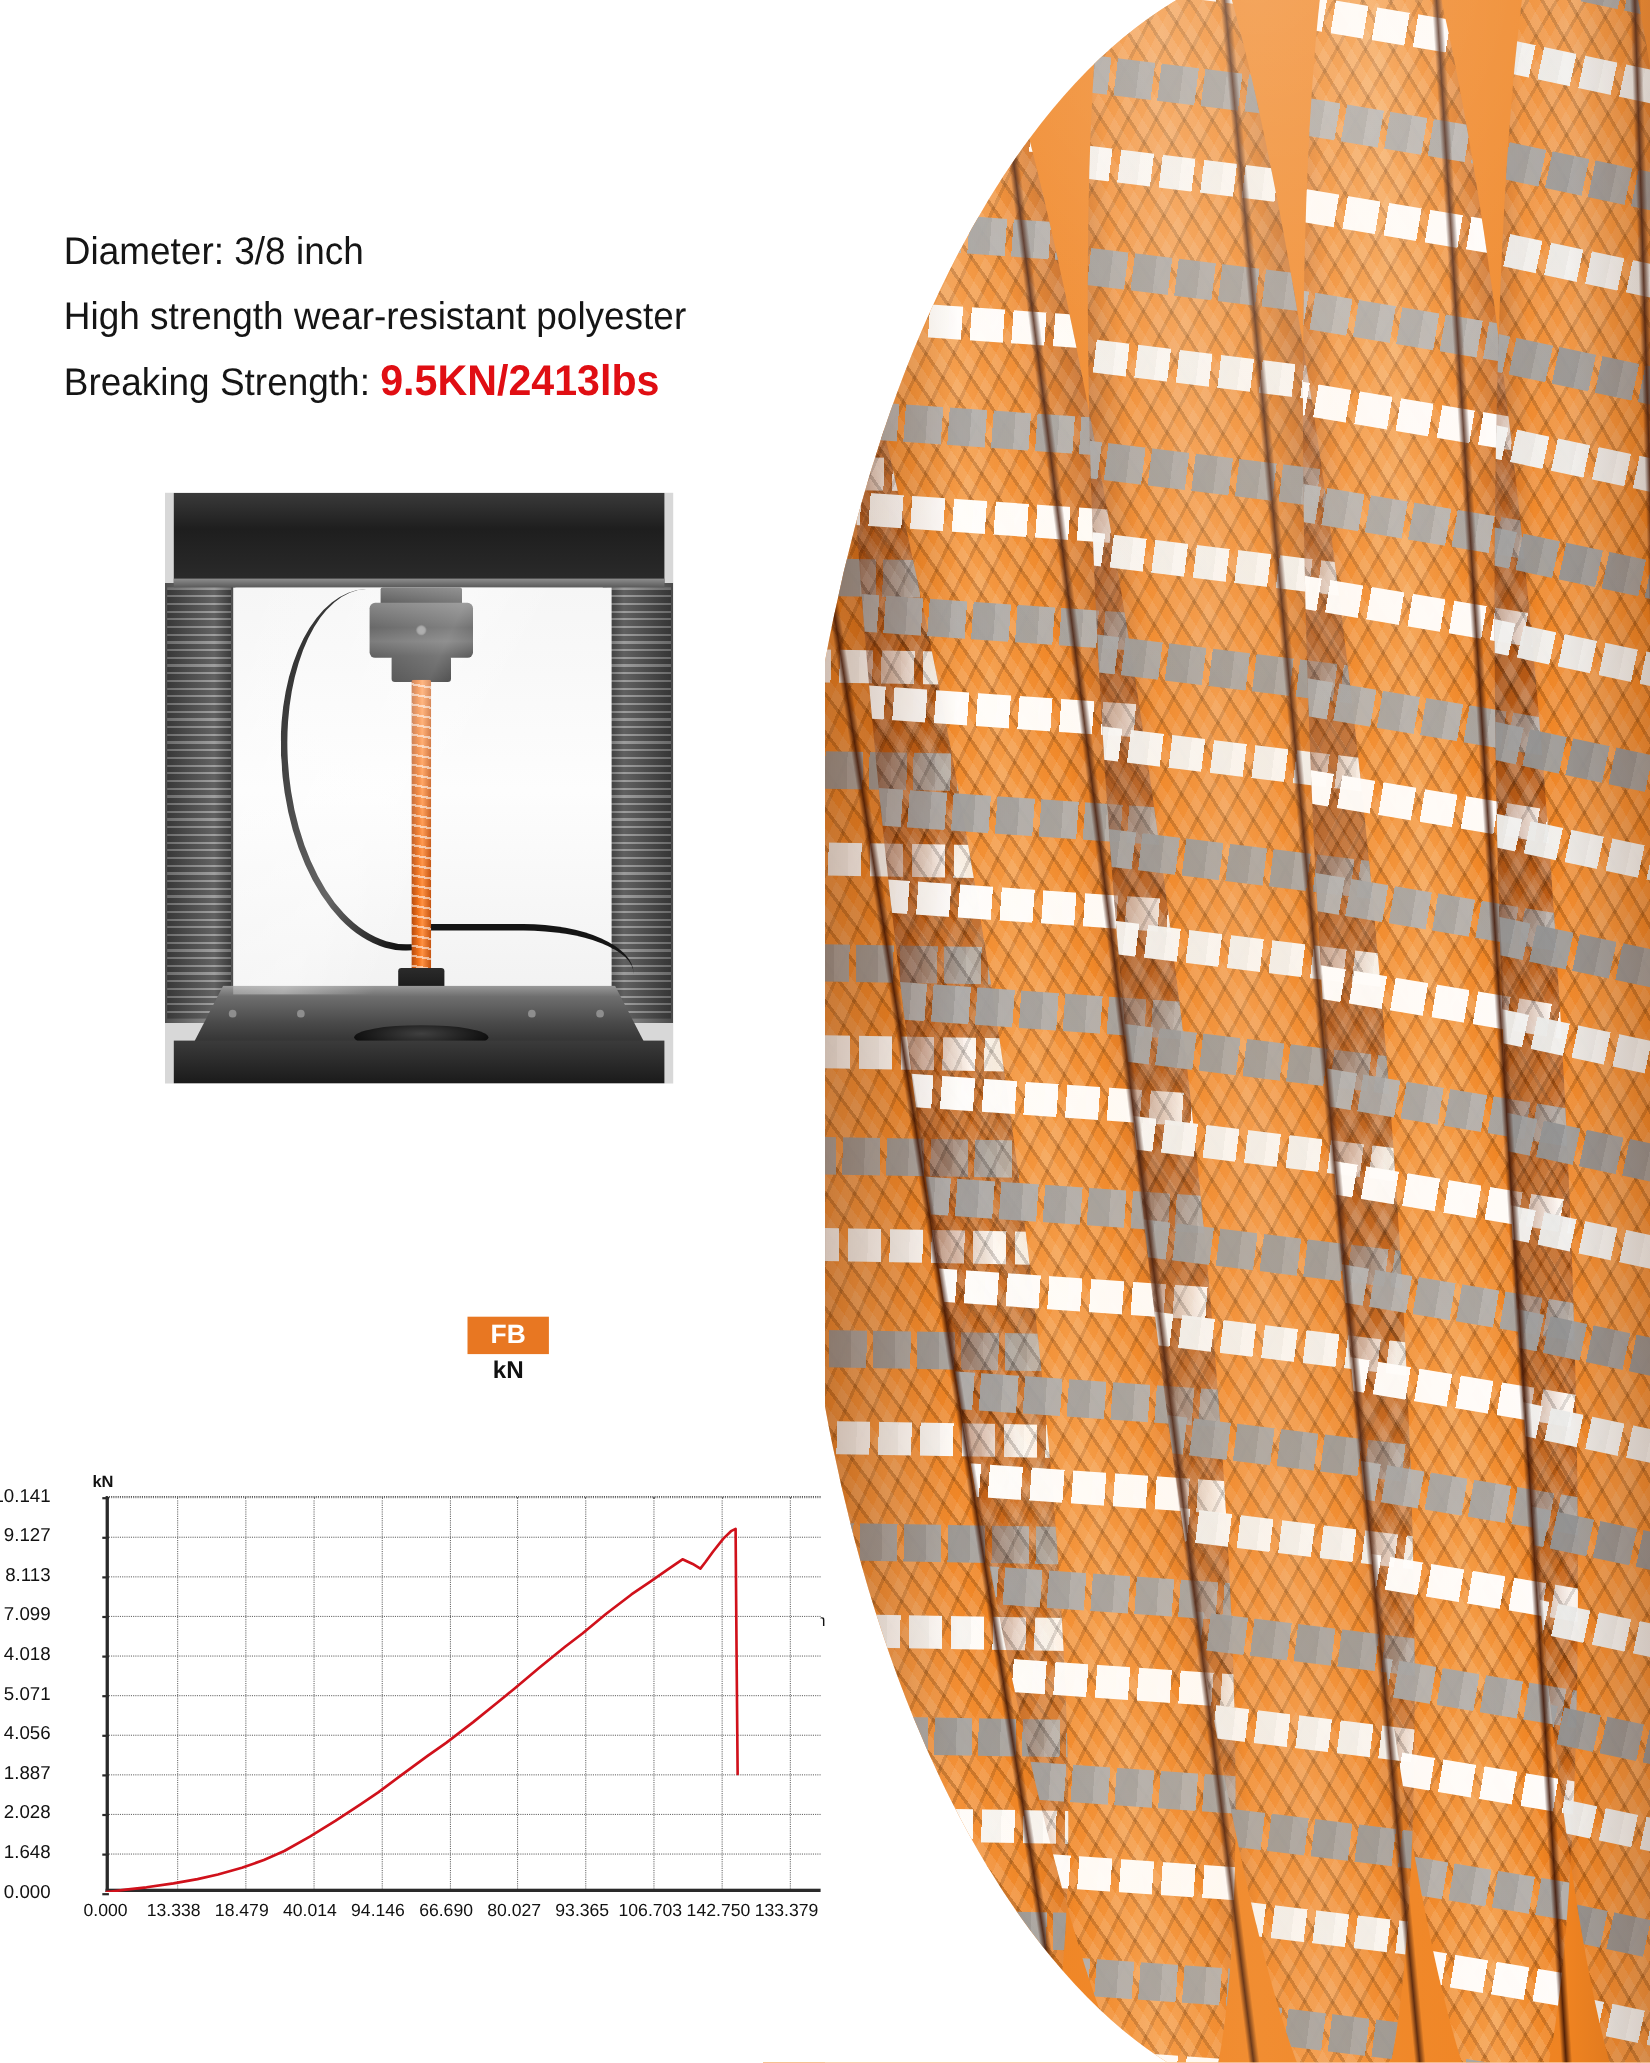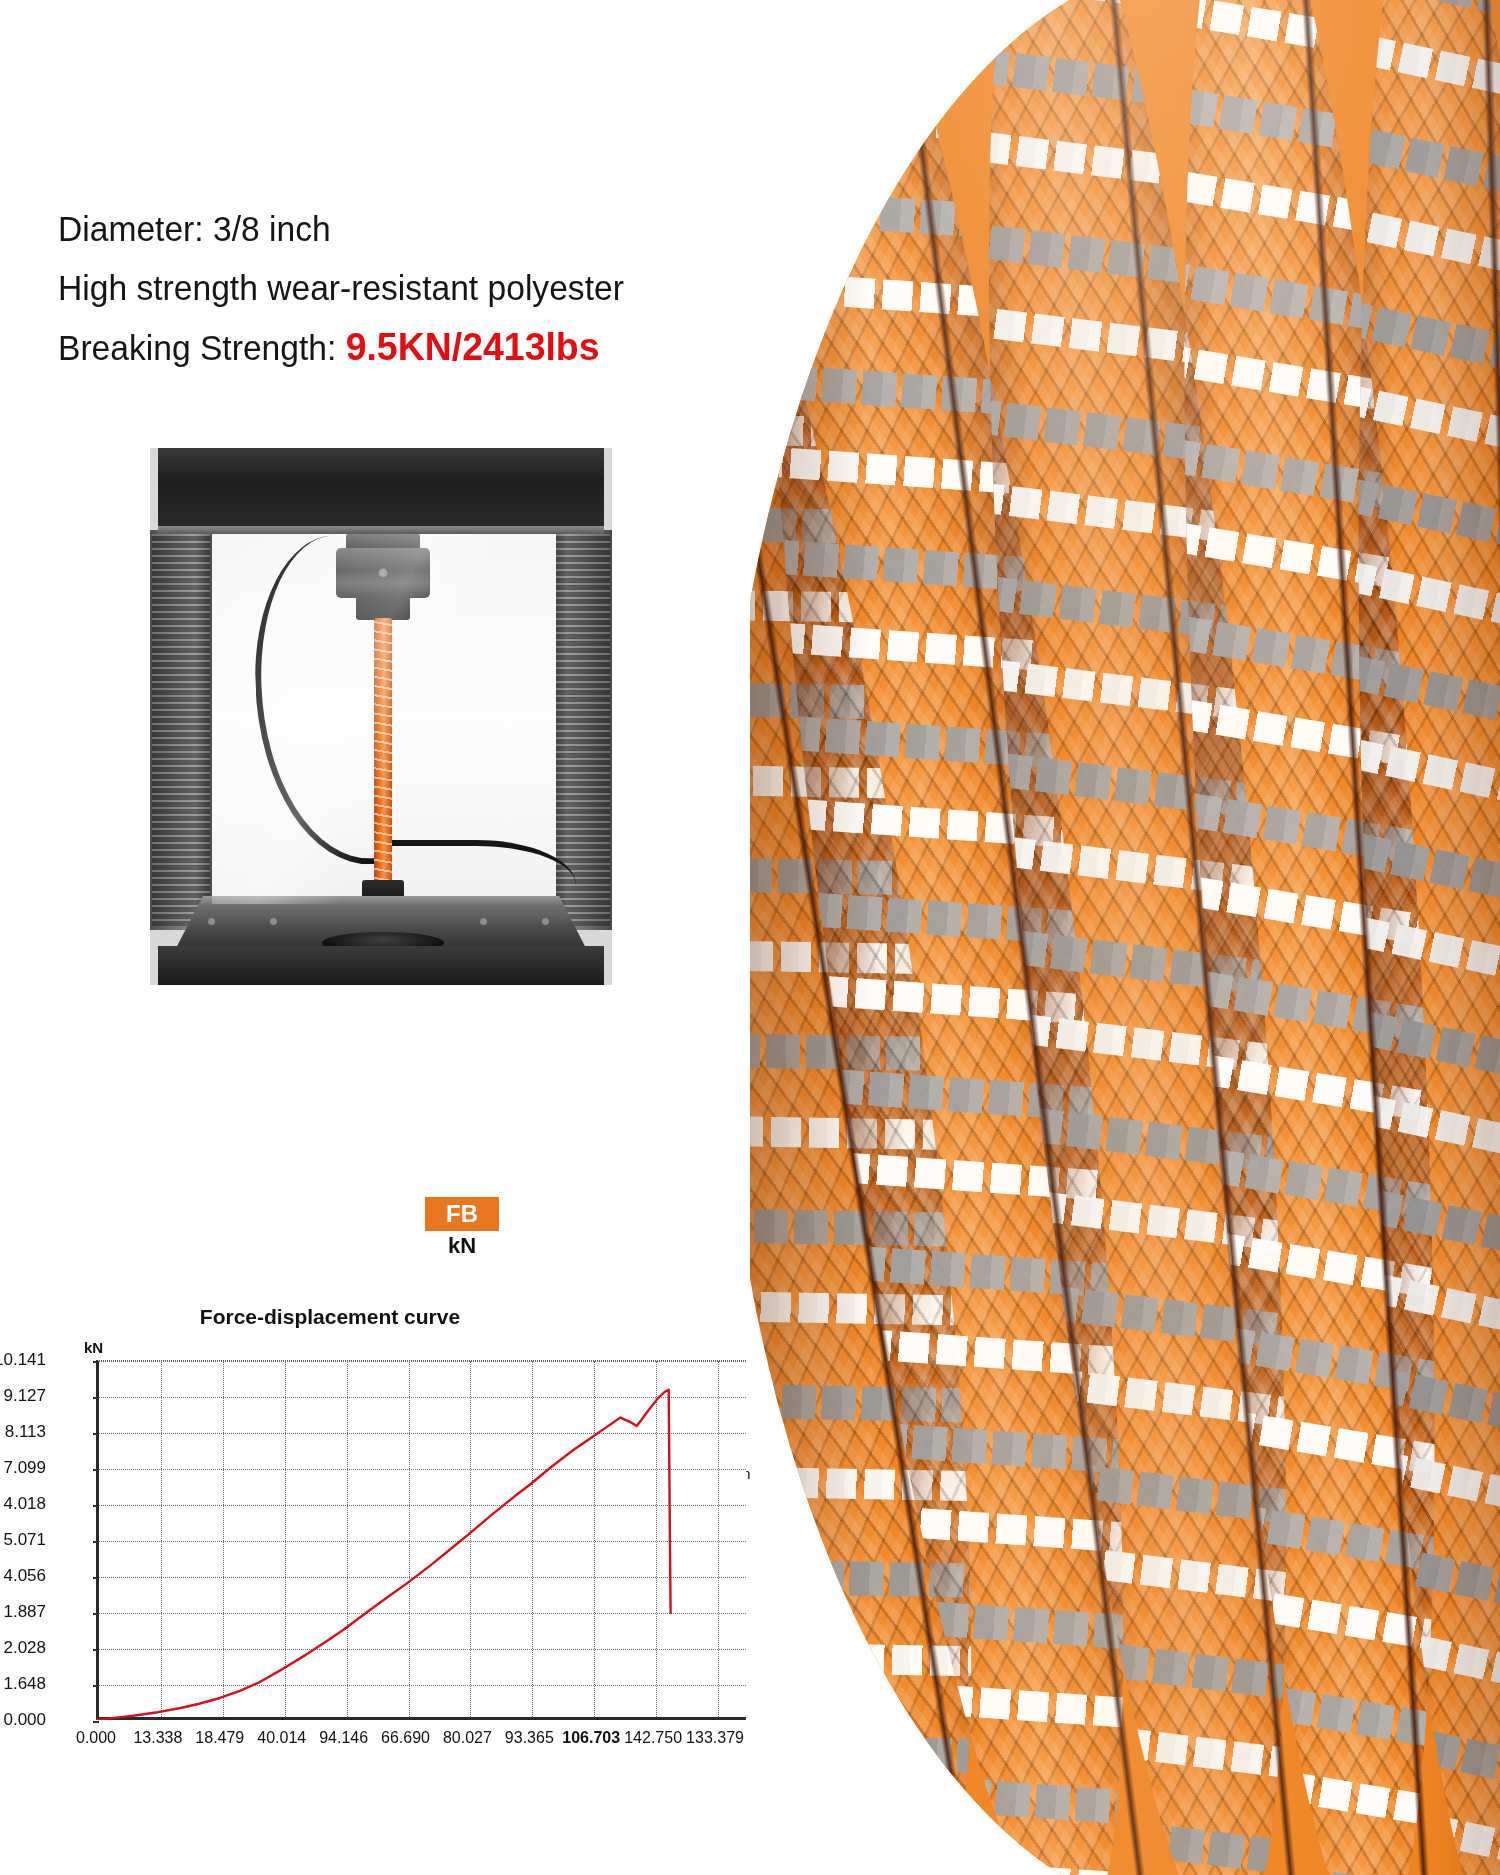--- a/index.html
+++ b/index.html
@@ -333,21 +333,20 @@
       <div class="mp-layer bed-bolt" style="left:392px"></div>
       <div class="mp-layer" id="mp-glass"></div>
     </div>
 
     <div id="fb-badge">
       <span>FB</span>
     </div>
     <div id="fb-unit">kN</div>
 
     <div id="chart-wrap">
-      <div id="chart-title">Force-displacement curve</div>
       <div id="chart-unit-y">kN</div>
       <div id="chart-unit-x">mm</div>
       <div id="plot">
           <div class="gx" style="left: 61.9043px;"></div>
           <div class="gx" style="left: 123.809px;"></div>
           <div class="gx" style="left: 185.713px;"></div>
           <div class="gx" style="left: 247.617px;"></div>
           <div class="gx" style="left: 309.522px;"></div>
           <div class="gx" style="left: 371.421px;"></div>
           <div class="gx" style="left: 433.326px;"></div>
@@ -380,21 +379,21 @@
         <polyline id="curve-path" fill="none" stroke="#d0111b" stroke-width="2.4" stroke-linejoin="round" stroke-linecap="round" points="0.00,360.00 6.96,359.29 18.56,357.87 37.13,355.74 61.73,352.19 83.54,348.29 102.11,344.03 123.92,337.99 143.88,330.89 162.44,322.73 185.65,309.59 208.85,295.39 232.06,280.13 247.84,269.48 269.19,253.50 292.40,236.46 309.57,224.39 334.17,205.58 357.37,186.76 371.30,175.40 394.50,155.88 417.71,137.06 433.49,124.99 454.84,107.24 478.04,89.49 495.22,77.78 510.53,67.13 524.46,57.54 533.74,61.80 540.70,66.06 545.34,60.03 552.30,50.44 561.59,38.73 568.55,31.99 572.72,29.86 573.65,147.00 574.58,252.79"></polyline>
       </svg>
     <div class="xlab" style="left: 96px;">0.000</div>
         <div class="xlab" style="left: 157.904px;">13.338</div>
         <div class="xlab" style="left: 219.809px;">18.479</div>
         <div class="xlab" style="left: 281.713px;">40.014</div>
         <div class="xlab" style="left: 343.617px;">94.146</div>
         <div class="xlab" style="left: 405.522px;">66.690</div>
         <div class="xlab" style="left: 467.421px;">80.027</div>
         <div class="xlab" style="left: 529.326px;">93.365</div>
-        <div class="xlab" style="left: 591.23px; font-weight: bold;">106.703</div>
+        <div class="xlab" style="left: 591.23px;">106.703</div>
         <div class="xlab" style="left: 653.134px;">142.750</div>
         <div class="xlab" style="left: 715.039px;">133.379</div>
         <div class="ylab" style="top: 415px;">0.000</div>
         <div class="ylab" style="top: 379.004px;">1.648</div>
         <div class="ylab" style="top: 343.007px;">2.028</div>
         <div class="ylab" style="top: 307.011px;">1.887</div>
         <div class="ylab" style="top: 271.014px;">4.056</div>
         <div class="ylab" style="top: 234.982px;">5.071</div>
         <div class="ylab" style="top: 198.986px;">4.018</div>
         <div class="ylab" style="top: 162.989px;">7.099</div>

